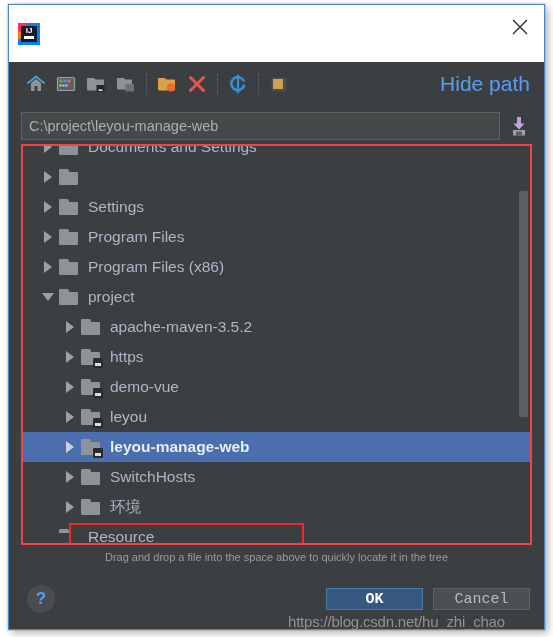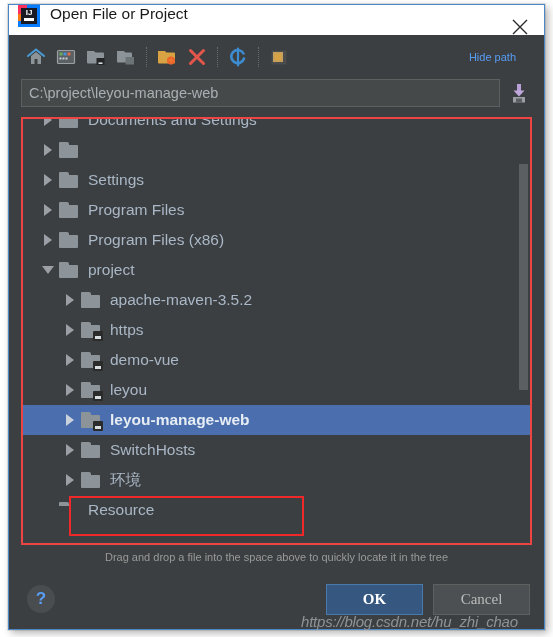--- a/index.html
+++ b/index.html
@@ -18,24 +18,24 @@
     width: 537px; height: 626px;
     background: #3c3f41;
     border: 1px solid #4a88c7;
     box-shadow: 0 0 0 1px rgba(0,0,0,0.10), 3px 3px 8px rgba(0,0,0,0.30);
     display: flex;
     flex-direction: column;
   }
 
   
   #titlebar {
-    height: 30px;
+    height: 57px;
     background: #ffffff;
     display: flex;
-    align-items: flex-start;
+    align-items: center;
     padding: 0 4px 0 9px;
     flex: none;
     position: relative;
   }
   #app-icon { width: 22px; height: 22px; position: relative; flex: none; }
   #app-icon .ij-tl { position:absolute; left:0; top:0; width:9px; height:9px; background:#fe315d; }
   #app-icon .ij-bl { position:absolute; left:0; top:9px; width:6px; height:8px; background:#f97a12; }
   #app-icon .ij-tr { position:absolute; left:9px; top:0; width:13px; height:6px; background:#087cfa; }
   #app-icon .ij-r  { position:absolute; left:16px; top:0; width:6px; height:22px; background:#087cfa; }
   #app-icon .ij-b  { position:absolute; left:0; top:16px; width:22px; height:6px; background:#087cfa; }
@@ -87,32 +87,32 @@
     flex: none;
   }
   .tb-sep {
     width: 1px; height: 20px;
     border-left: 1px dotted #6b6b6b;
     margin: 0 5px;
     flex: none;
   }
   #hide-path {
     position: absolute;
-    right: 16px;
+    right: 2px;
     color: #589df6;
-    font-size: 11px;
+    font-size: 21px;
     cursor: pointer;
     white-space: nowrap;
   }
 
   
   #path-row {
     height: 34px;
     display: flex;
-    align-items: flex-start;
+    align-items: flex-end;
     flex: none;
     margin-bottom: 4px;
   }
   #path-input {
     flex: 1;
     height: 28px;
     background: #45494a;
     border: 1px solid #5e6060;
     color: #a9b0b3;
     font-size: 14.5px;
@@ -270,70 +270,68 @@
     flex: none;
     margin-left: 6px;
   }
   #footer-buttons {
     position: absolute;
     right: 2px;
     display: flex;
     gap: 10px;
   }
   .dlg-btn {
-    height: 31px;
+    height: 22px;
     min-width: 97px;
     padding: 0 14px;
     font-size: 15px;
-    font-family: Liberation Serif, serif;
+    font-family: Liberation Mono, monospace;
     border: 1px solid #5e6060;
     background: #4c5052;
     color: #bbbbbb;
     cursor: pointer;
     outline: none;
   }
   .dlg-btn.primary {
     background: #365880;
     border: 1px solid #4a7aab;
     color: #ffffff;
     font-weight: bold;
   }
 
   
   #watermark {
     position: absolute;
-    left: 301px;
+    left: 288px;
     top: 613px;
     color: #8f9396;
     font-size: 15px;
     font-family: "Liberation Sans", sans-serif;
     white-space: nowrap;
     z-index: 20;
     pointer-events: none;
     letter-spacing: -0.2px;
-    font-style: italic;
   }
 </style>
 </head>
 <body>
 
 <div id="window">
 
   <div id="titlebar">
     <div id="app-icon">
       <div class="ij-tl"></div>
       <div class="ij-bl"></div>
       <div class="ij-tr"></div>
       <div class="ij-r"></div>
       <div class="ij-b"></div>
       <div class="ij-box"></div>
       <div class="ij-txt">IJ</div>
       <div class="ij-bar"></div>
     </div>
-    <div id="window-title">Open File or Project</div>
     <div id="close-btn">
       <svg width="18" height="18" viewBox="0 0 18 18">
         <path d="M2 2 L16 16 M16 2 L2 16" stroke="#2b2b2b" stroke-width="1.4" fill="none"></path>
       </svg>
     </div>
   </div>
 
   <div id="dialog-body">
 
     <div id="toolbar">

